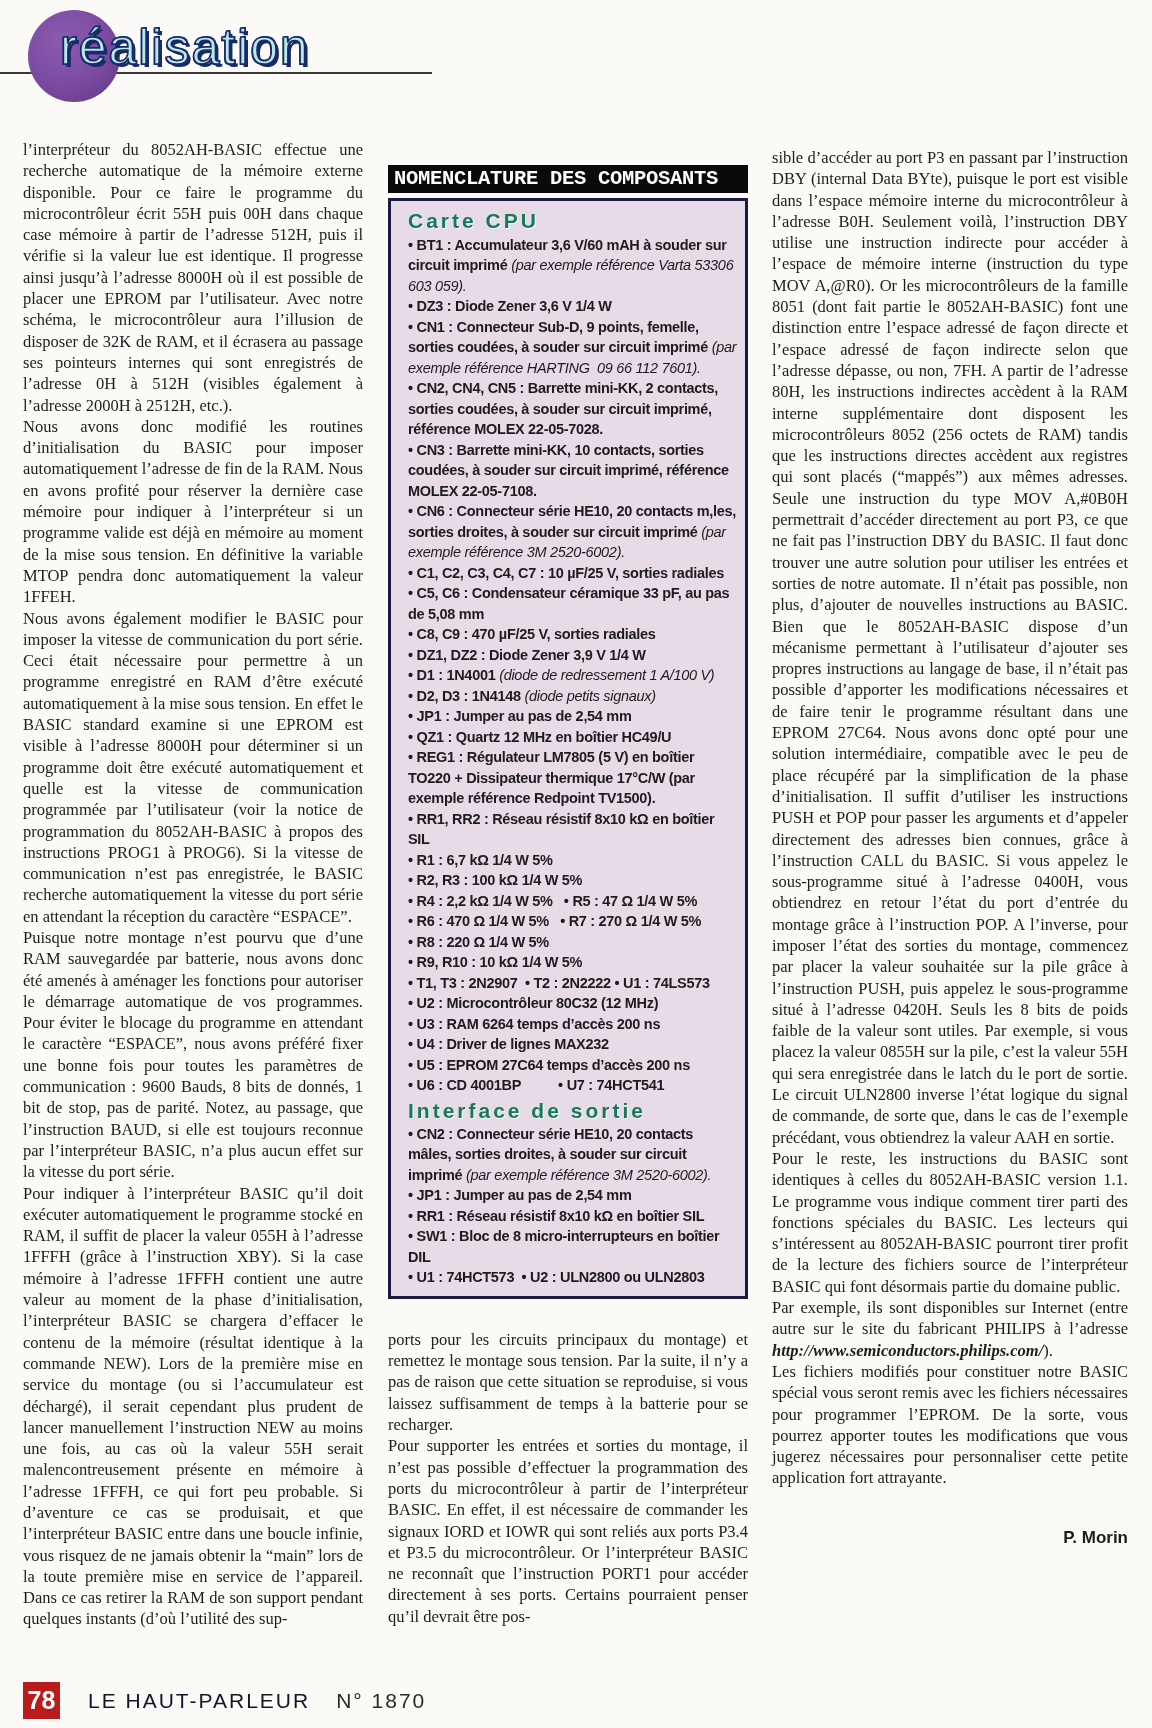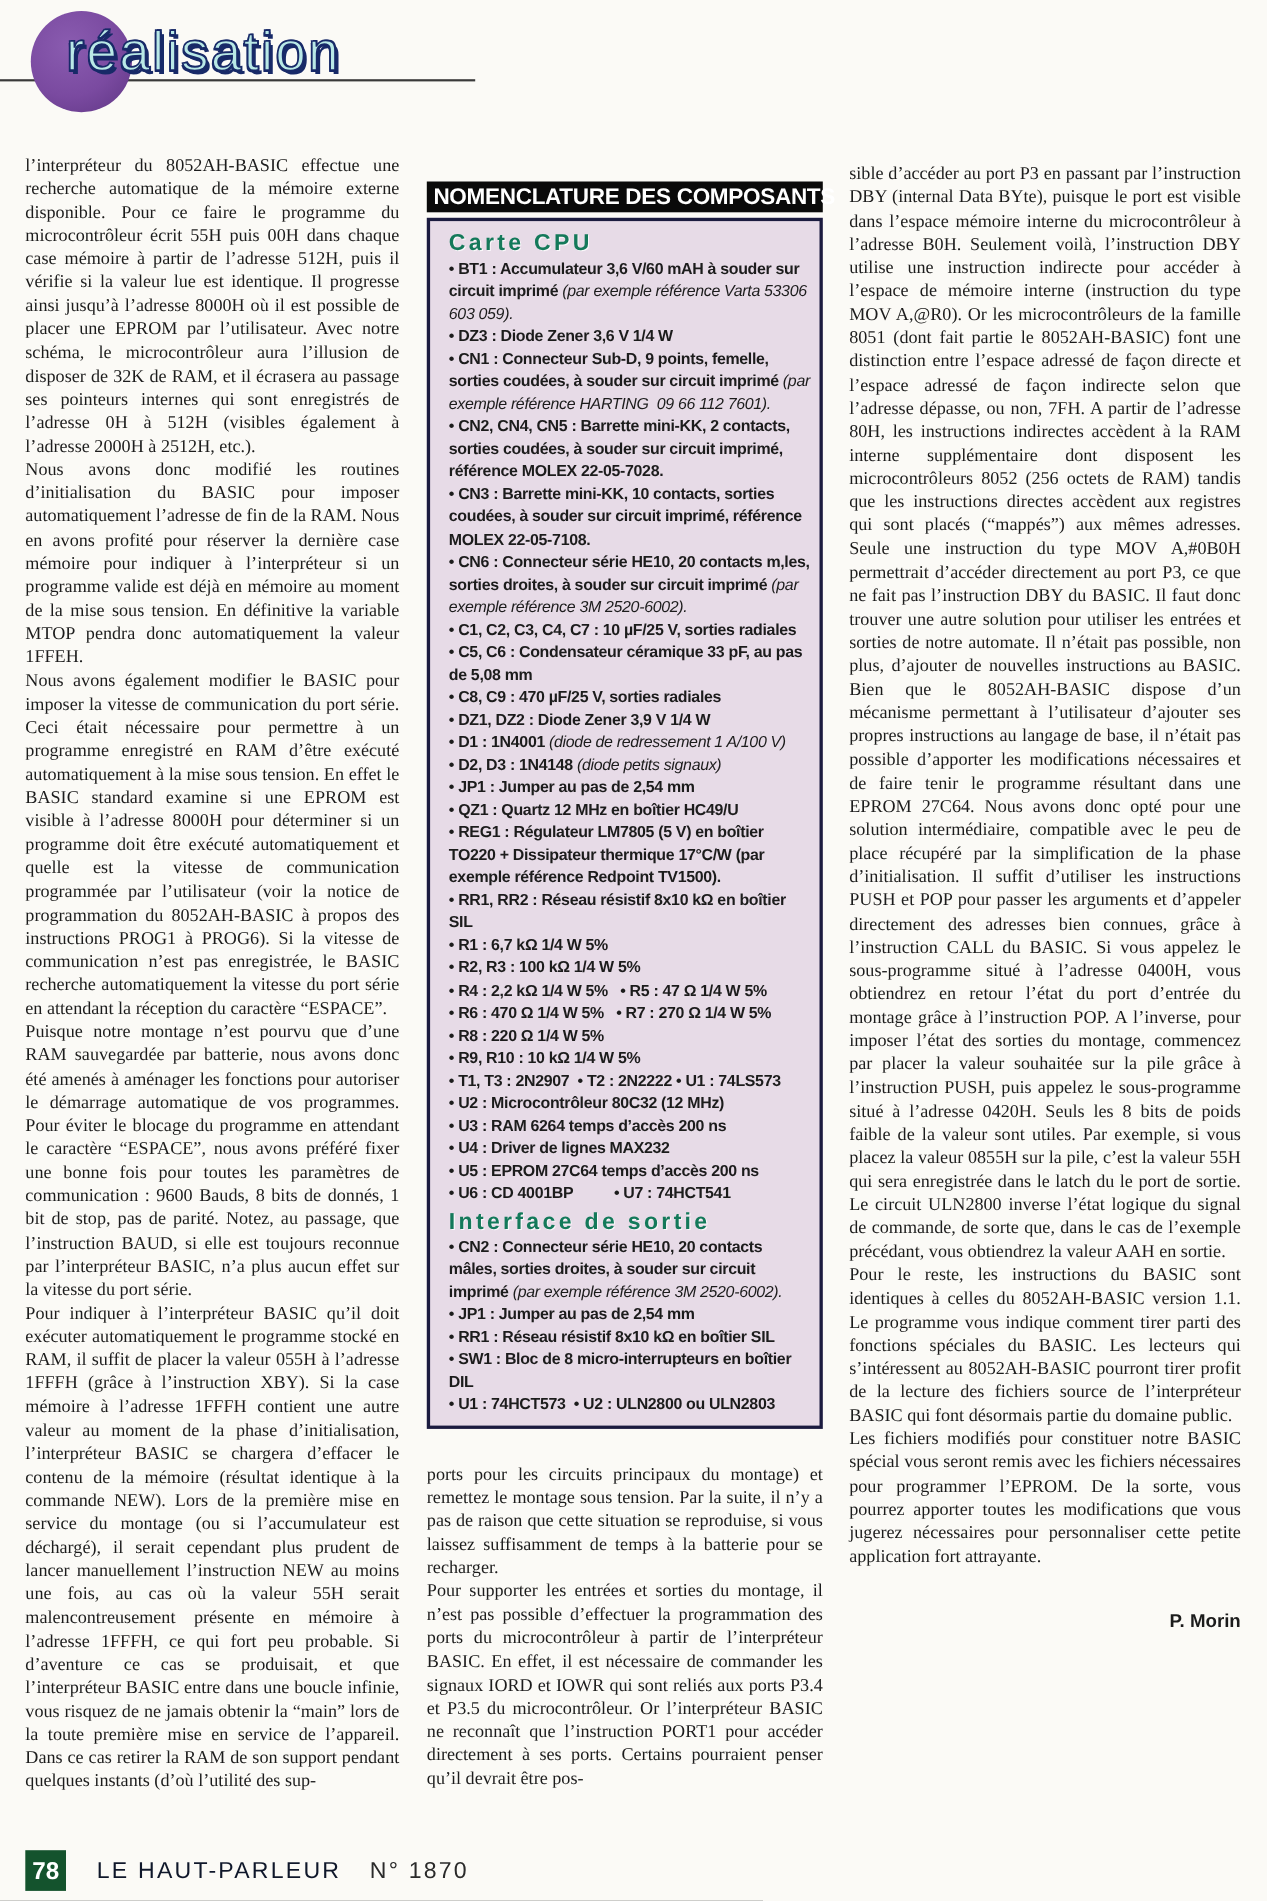--- a/index.html
+++ b/index.html
@@ -30,21 +30,21 @@
   .col{position:absolute;text-align:justify;font-size:16.5px;line-height:21.3px;}
   .col p{margin:0;}
   .col-left{left:23px;top:139px;width:340px;}
   .col-middle{left:388px;top:165px;width:360px;}
   .col-right{left:772px;top:147px;width:356px;}
   .seg-bolditalic{font-weight:bold;font-style:italic;}
   .author{margin-top:38px;text-align:right;font-family:"Liberation Sans",sans-serif;
     font-weight:bold;font-size:17px;}
   
   .nomen-bar{
-    background:var(--c-barBg);color:#fff;font-family:Liberation Sans, sans-serif;
+    background:var(--c-barBg);color:#fff;font-family:Liberation Mono, monospace;
     font-weight:700;font-size:20.5px;letter-spacing:-0.3px;padding:3px 5px 4px 6px;
     white-space:nowrap;
   }
   .nomen-box{
     margin-top:5px;border:3px solid var(--c-boxBorder);background:var(--c-boxBg);
     padding:5px 6px 8px 17px;text-align:left;
   }
   .comp-heading{
     font-family:"Liberation Sans",sans-serif;font-weight:800;font-size:21px;
     letter-spacing:3px;color:var(--c-green);margin:4px 0 3px 0;
@@ -53,22 +53,22 @@
   .comp-heading + .comp-item{margin-top:0;}
   .comp-item{
     font-family:"Liberation Sans",sans-serif;font-weight:bold;font-size:14.5px;
     letter-spacing:-0.3px;line-height:20.5px;white-space:pre-wrap;
   }
   .comp-item .seg-italic{font-style:italic;font-weight:500;}
   .below-box{margin-top:30px;}
   
   .footer{position:absolute;left:23px;top:1682px;display:flex;align-items:center;
     font-family:"Liberation Sans",sans-serif;}
-  .page-number{width:37px;height:37px;background:#14532d;color:#fff;display:flex;
-    align-items:center;justify-content:center;font-weight:bold;font-size:22px;}
+  .page-number{width:37px;height:37px;background:#b91c1c;color:#fff;display:flex;
+    align-items:center;justify-content:center;font-weight:bold;font-size:25px;}
   .footer-mag{margin-left:28px;font-size:21px;letter-spacing:2px;color:#0f172a;}
   .footer-issue{margin-left:26px;font-size:21px;letter-spacing:2px;color:#2a2a2a;}
 </style>
 </head>
 <body>
 
 <div class="page">
 
   <div class="rubric-rule"></div>
   <div class="rubric-circle"></div>
@@ -124,20 +124,21 @@
     <div class="below-box">
         <p><span>ports pour les circuits principaux du montage) et remettez le montage sous tension. Par la suite, il n’y a pas de raison que cette situation se reproduise, si vous laissez suffisamment de temps à la batterie pour se recharger.</span></p>
         <p><span>Pour supporter les entrées et sorties du montage, il n’est pas possible d’effectuer la programmation des ports du microcontrôleur à partir de l’interpréteur BASIC. En effet, il est nécessaire de commander les signaux IORD et IOWR qui sont reliés aux ports P3.4 et P3.5 du microcontrôleur. Or l’interpréteur BASIC ne reconnaît que l’instruction PORT1 pour accéder directement à ses ports. Certains pourraient penser qu’il devrait être pos-</span></p>
       </div>
   </div>
 
   <div class="col col-right">
     <div>
         <p><span>sible d’accéder au port P3 en passant par l’instruction DBY (internal Data BYte), puisque le port est visible dans l’espace mémoire interne du microcontrôleur à l’adresse B0H. Seulement voilà, l’instruction DBY utilise une instruction indirecte pour accéder à l’espace de mémoire interne (instruction du type MOV A,@R0). Or les microcontrôleurs de la famille 8051 (dont fait partie le 8052AH-BASIC) font une distinction entre l’espace adressé de façon directe et l’espace adressé de façon indirecte selon que l’adresse dépasse, ou non, 7FH. A partir de l’adresse 80H, les instructions indirectes accèdent à la RAM interne supplémentaire dont disposent les microcontrôleurs 8052 (256 octets de RAM) tandis que les instructions directes accèdent aux registres qui sont placés (“mappés”) aux mêmes adresses. Seule une instruction du type MOV A,#0B0H permettrait d’accéder directement au port P3, ce que ne fait pas l’instruction DBY du BASIC. Il faut donc trouver une autre solution pour utiliser les entrées et sorties de notre automate. Il n’était pas possible, non plus, d’ajouter de nouvelles instructions au BASIC. Bien que le 8052AH-BASIC dispose d’un mécanisme permettant à l’utilisateur d’ajouter ses propres instructions au langage de base, il n’était pas possible d’apporter les modifications nécessaires et de faire tenir le programme résultant dans une EPROM 27C64. Nous avons donc opté pour une solution intermédiaire, compatible avec le peu de place récupéré par la simplification de la phase d’initialisation. Il suffit d’utiliser les instructions PUSH et POP pour passer les arguments et d’appeler directement des adresses bien connues, grâce à l’instruction CALL du BASIC. Si vous appelez le sous-programme situé à l’adresse 0400H, vous obtiendrez en retour l’état du port d’entrée du montage grâce à l’instruction POP. A l’inverse, pour imposer l’état des sorties du montage, commencez par placer la valeur souhaitée sur la pile grâce à l’instruction PUSH, puis appelez le sous-programme situé à l’adresse 0420H. Seuls les 8 bits de poids faible de la valeur sont utiles. Par exemple, si vous placez la valeur 0855H sur la pile, c’est la valeur 55H qui sera enregistrée dans le latch du le port de sortie. Le circuit ULN2800 inverse l’état logique du signal de commande, de sorte que, dans le cas de l’exemple précédant, vous obtiendrez la valeur AAH en sortie.</span></p>
         <p><span>Pour le reste, les instructions du BASIC sont identiques à celles du 8052AH-BASIC version 1.1. Le programme vous indique comment tirer parti des fonctions spéciales du BASIC. Les lecteurs qui s’intéressent au 8052AH-BASIC pourront tirer profit de la lecture des fichiers source de l’interpréteur BASIC qui font désormais partie du domaine public.</span></p>
+        <p><span>Par exemple, ils sont disponibles sur Internet (entre autre sur le site du fabricant PHILIPS à l’adresse </span><span class="seg-bolditalic">http://www.semiconductors.philips.com/</span><span>).</span></p>
         <p><span>Les fichiers modifiés pour constituer notre BASIC spécial vous seront remis avec les fichiers nécessaires pour programmer l’EPROM. De la sorte, vous pourrez apporter toutes les modifications que vous jugerez nécessaires pour personnaliser cette petite application fort attrayante.</span></p>
       </div>
     <div class="author">P. Morin</div>
   </div>
 
   <div class="footer">
     <div class="page-number">78</div>
     <div class="footer-mag">LE HAUT-PARLEUR</div>
     <div class="footer-issue">N° 1870</div>
   </div>

